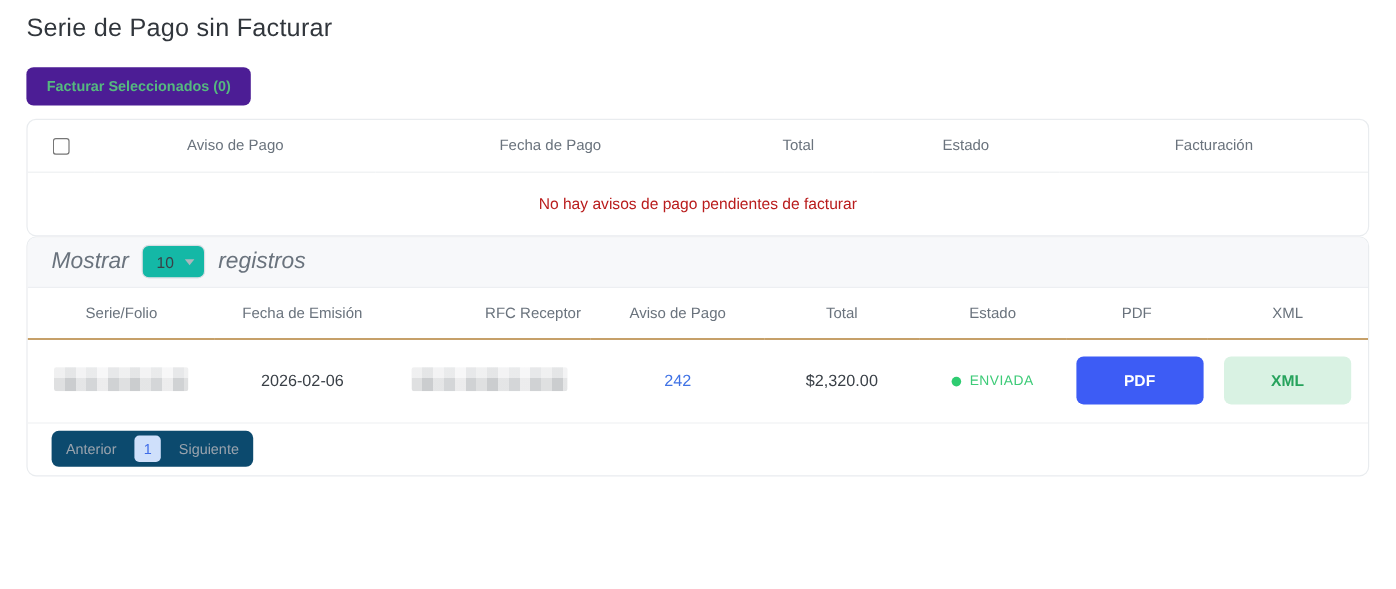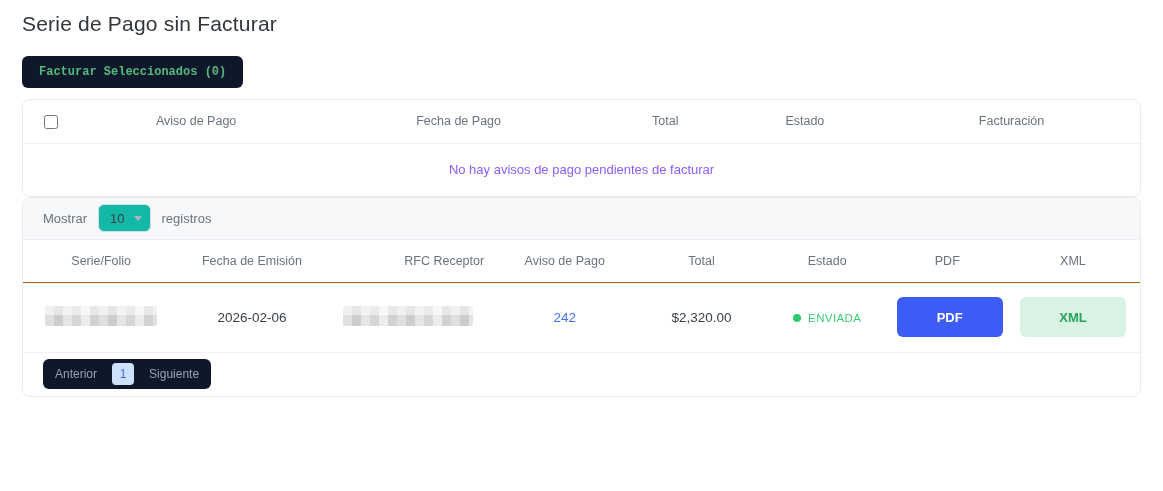--- a/index.html
+++ b/index.html
@@ -11,30 +11,30 @@
     font-size: 21px;
     font-weight: 500;
     color: #31363c;
     letter-spacing: 0.2px;
   }
   #avisos-title { margin-bottom: 20px; }
   #historial-title { margin-top: 48px; margin-bottom: 21px; }
 
   .btn-facturar {
     display: inline-block;
-    background: #0f172a;
+    background: #4c1d95;
     color: #55b97f;
     font-size: 12px;
     font-weight: 700;
     border: none;
     border-radius: 6px;
     padding: 9px 17px;
     margin-bottom: 11px;
     cursor: pointer;
-    font-family: Liberation Mono, monospace;
+    font-family: Liberation Sans, sans-serif;
   }
 
   .card {
     border: 1px solid #e9ecef;
     border-radius: 8px;
     overflow: hidden;
     background: #fff;
   }
 
   table { width: 100%; border-collapse: collapse; table-layout: fixed; }
@@ -51,42 +51,42 @@
 
   
   #avisos-table th.col-check { width: 5%; }
   #avisos-table th.col-aviso { width: 21%; }
   #avisos-table th.col-fecha { width: 26%; }
   #avisos-table th.col-total { width: 11%; }
   #avisos-table th.col-estado { width: 14%; }
   #avisos-table th.col-fact { width: 23%; }
   #avisos-table td.empty-cell {
     border-top: 1px solid #eef0f2;
-    color: #8b5cf6;
+    color: #b91c1c;
     font-size: 13px;
     padding: 18px 8px 19px 8px;
   }
   .header-checkbox {
     width: 14px; height: 14px;
     accent-color: #868e96;
     cursor: pointer;
     vertical-align: middle;
   }
 
   
   .toolbar {
     background: #f7f8fa;
     border-bottom: 1px solid #edeff2;
     padding: 7px 20px;
     display: flex;
     align-items: center;
     gap: 11px;
     height: 42px;
   }
-  .toolbar-label { font-size: 13px; color: #6a737d; }
+  .toolbar-label { font-size: 19px; color: #6a737d; font-style: italic; }
   .select-box {
     background: #14b8a6;
     border: 1px solid #d9dee3;
     border-radius: 6px;
     height: 28px;
     min-width: 52px;
     padding: 0 8px 0 11px;
     display: inline-flex;
     align-items: center;
     gap: 9px;
@@ -155,21 +155,21 @@
 
   .card-footer {
     border-top: 1px solid #f0f2f4;
     padding: 6px 20px 7px 20px;
     display: flex;
     align-items: center;
     justify-content: space-between;
   }
   .footer-summary { font-size: 12px; color: #9aa3ad; }
   .pagination {
-    background: #0f172a;
+    background: #0c4a6e;
     border-radius: 6px;
     padding: 4px 12px;
     display: inline-flex;
     align-items: center;
     gap: 15px;
   }
   .page-nav {
     background: transparent;
     border: none;
     color: #9aa3ad;

